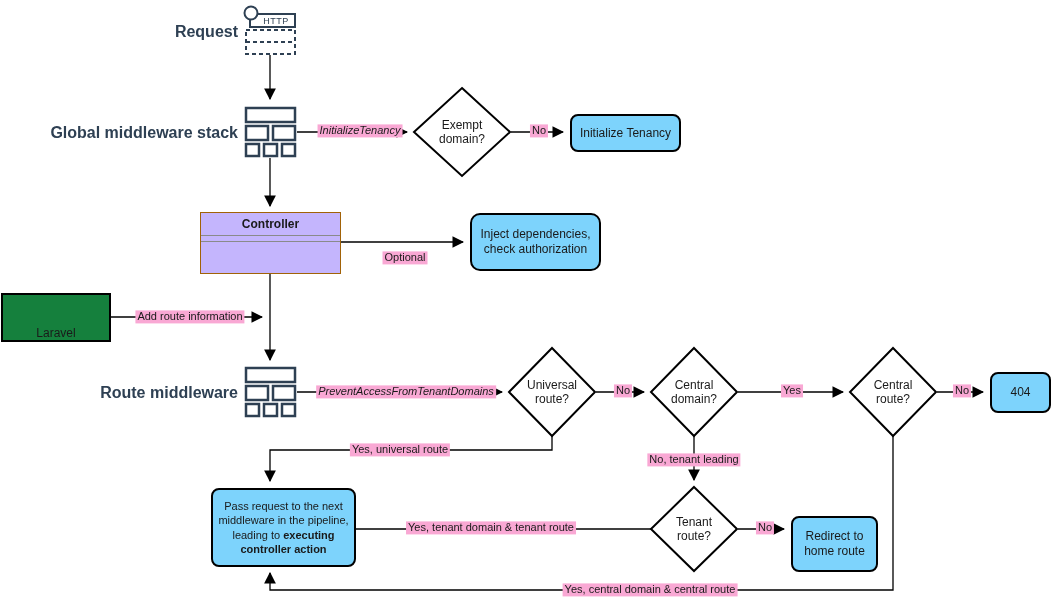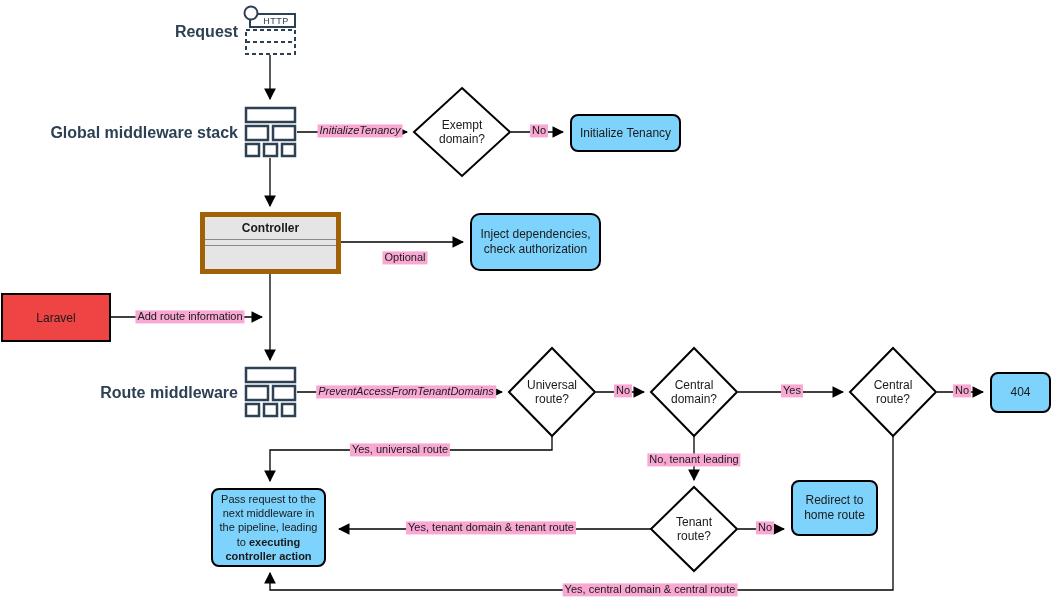--- a/index.html
+++ b/index.html
@@ -9,26 +9,26 @@
   }
   .layer{position:absolute;left:0;top:0;width:1052px;height:600px;}
   
   .rbox{
     position:absolute;box-sizing:border-box;background:#7dd3fc;border:2px solid #000;
     border-radius:8px;display:flex;align-items:center;justify-content:center;
     text-align:center;font-size:12px;line-height:1.25;padding:2px 3px;
   }
   
   .pbox{
-    position:absolute;box-sizing:border-box;background:#ef4444;border:2px solid #000;
-    display:flex;align-items:center;justify-content:center;text-align:center;font-size:12px;
+    position:absolute;box-sizing:border-box;background:#15803d;border:2px solid #000;
+    display:flex;align-items:flex-end;justify-content:center;text-align:center;font-size:12px;
   }
   
   .uml{
-    position:absolute;box-sizing:border-box;background:#e5e5e5;border:5px solid #a16207;
+    position:absolute;box-sizing:border-box;background:#c4b5fd;border:1px solid #a16207;
     display:flex;flex-direction:column;font-size:12px;
   }
   .uml .uml-title{height:22px;line-height:22px;text-align:center;font-weight:bold;border-bottom:1px solid #8a8a8a;}
   .uml .uml-fields{height:5px;border-bottom:1px solid #8a8a8a;}
   .uml .uml-methods{flex:1;display:flex;align-items:center;justify-content:center;}
   
   .dlabel{
     position:absolute;width:64px;transform:translate(-50%,-50%);
     text-align:center;font-size:12px;line-height:1.2;
   }
@@ -124,24 +124,24 @@
 
   <div class="rbox" style="left:570px;top:114px;width:111px;height:38px;">
     <span>Initialize Tenancy</span>
   </div>
   <div class="rbox" style="left:470px;top:213px;width:131px;height:58px;border-radius:10px;">
     <span>Inject dependencies, check authorization</span>
   </div>
   <div class="rbox" style="left:990px;top:372px;width:61px;height:41px;">
     <span>404</span>
   </div>
-  <div class="rbox" style="left:791px;top:480px;width:87px;height:56px;">
+  <div class="rbox" style="left:791px;top:516px;width:87px;height:56px;">
     <span>Redirect to home route</span>
   </div>
-  <div class="rbox passbox" style="left:211px;top:488px;width:115px;height:79px;">
+  <div class="rbox passbox" style="left:211px;top:488px;width:145px;height:79px;">
     <div><span>Pass request to the next middleware in the pipeline, leading to </span><b>executing controller action</b></div>
   </div>
 
   <div class="pbox" style="left:1px;top:293px;width:110px;height:49px;">
     <span>Laravel</span>
   </div>
 
   <div class="uml" style="left:200px;top:212px;width:141px;height:62px;">
     <div class="uml-title">Controller</div>
     <div class="uml-fields"></div>

